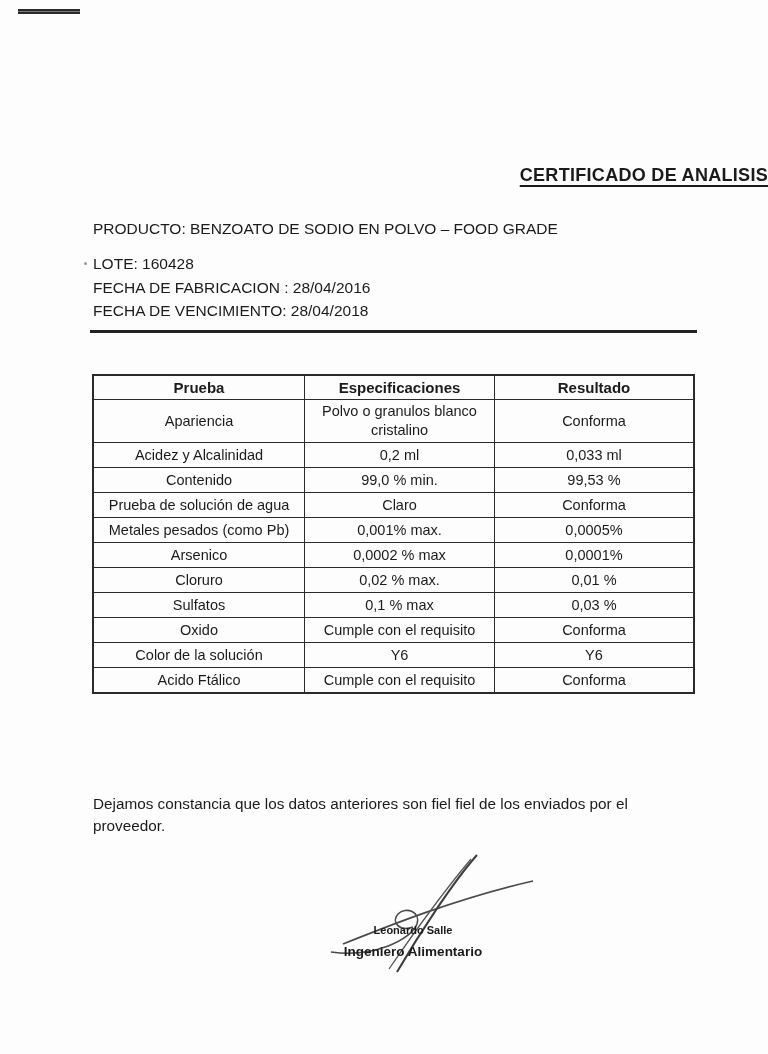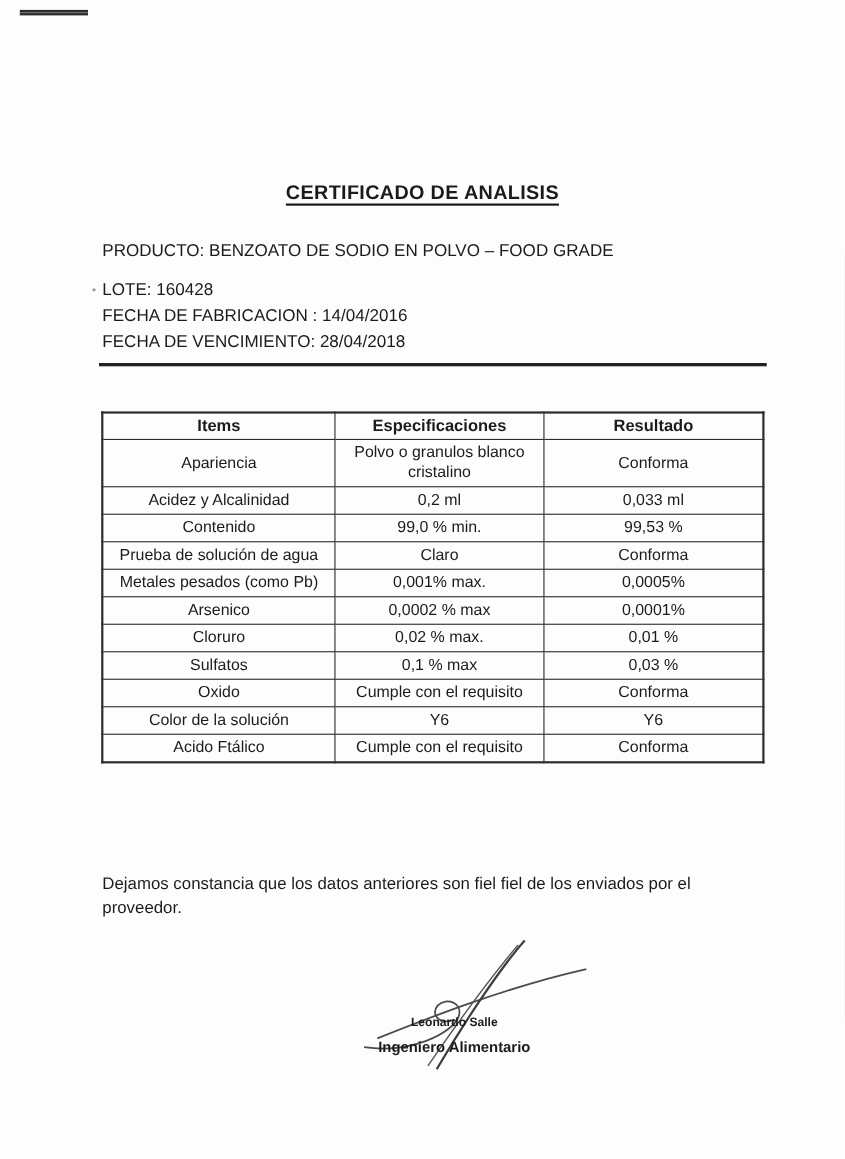--- a/index.html
+++ b/index.html
@@ -28,21 +28,21 @@
     position: absolute;
     left: 84px; top: 262px;
     width: 3px; height: 3px;
     background: #9a9a9a;
     border-radius: 50%;
   }
   .title {
     position: absolute;
     left: 0; right: 0; top: 165px;
     margin: 0;
-    text-align: center;
+    text-align: right;
     font-size: 18px;
     font-weight: 700;
     letter-spacing: 0.3px;
     text-decoration: underline;
     text-decoration-thickness: 2px;
     text-underline-offset: 4px;
   }
   .product-line {
     position: absolute;
     left: 93px; top: 220px;
@@ -123,35 +123,35 @@
 
   <div class="scan-dash"></div>
   <div class="artifact-dot"></div>
 
   <h1 class="title">CERTIFICADO DE ANALISIS</h1>
 
   <div class="product-line">PRODUCTO: BENZOATO DE SODIO EN POLVO – FOOD GRADE</div>
 
   <div class="lot-block">
     <div>LOTE: 160428</div>
-    <div>FECHA DE FABRICACION : 14/04/2016</div>
+    <div>FECHA DE FABRICACION : 28/04/2016</div>
     <div>FECHA DE VENCIMIENTO: 28/04/2018</div>
   </div>
 
   <div class="rule"></div>
 
   <table class="spec-table">
     <colgroup>
       <col style="width:35.2%">
       <col style="width:31.6%">
       <col style="width:33.2%">
     </colgroup>
     <thead>
       <tr>
-          <th>Items</th>
+          <th>Prueba</th>
           <th>Especificaciones</th>
           <th>Resultado</th>
         </tr>
     </thead>
     <tbody>
         <tr>
           <td>Apariencia</td>
           <td>Polvo o granulos blanco cristalino</td>
           <td>Conforma</td>
         </tr>

